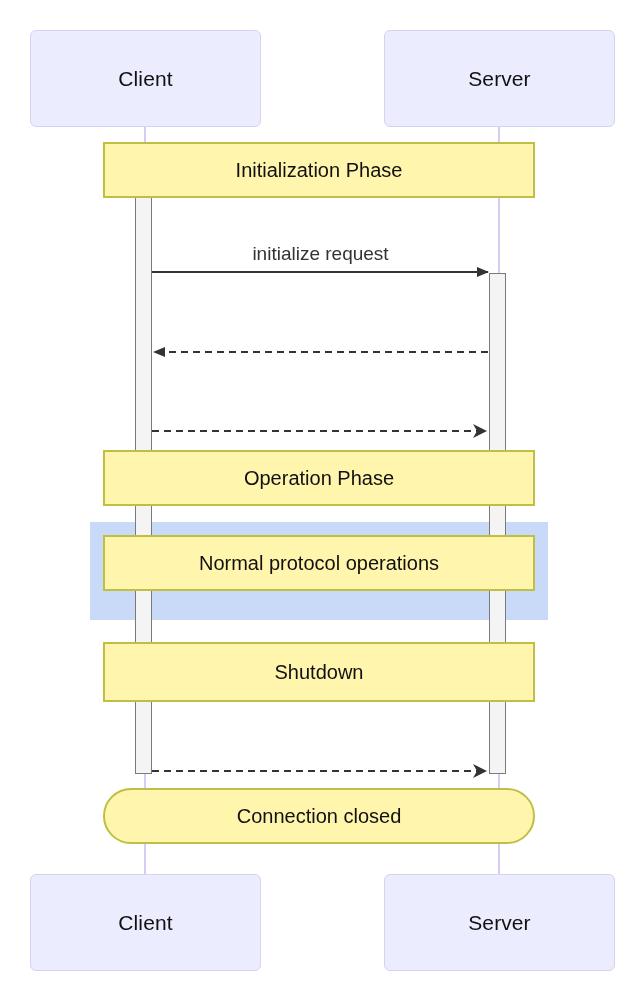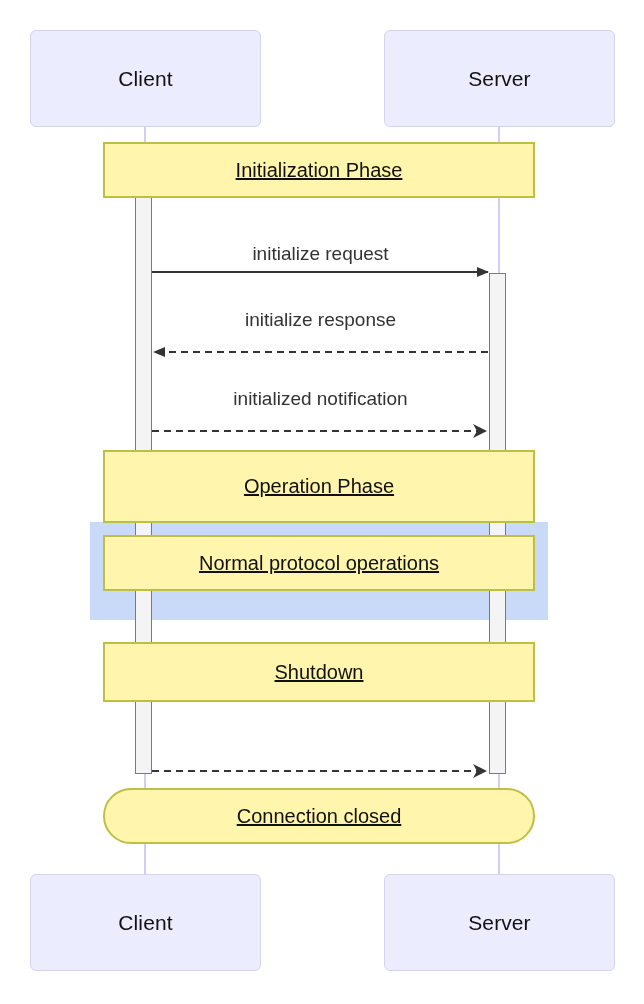--- a/index.html
+++ b/index.html
@@ -87,24 +87,23 @@
     background: #FFF5AD;
     border: 2px solid #BFBF45;
     display: flex;
     align-items: center;
     justify-content: center;
   }
   .phase-note-label {
     font-size: 20px;
     color: #111111;
     white-space: nowrap;
-    text-decoration: underline;
   }
   #note-initialization { top: 142px; height: 56px; }
-  #note-operation      { top: 450px; height: 73px; }
+  #note-operation      { top: 450px; height: 56px; }
   #note-normal-ops     { top: 535px; height: 56px; }
   #note-shutdown       { top: 642px; height: 60px; }
   #note-connection-closed { top: 788px; height: 56px; border-radius: 28px; }
 
   
   .message-label {
     position: absolute;
     font-size: 19px;
     color: #333333;
     white-space: nowrap;
@@ -193,23 +192,21 @@
   <div class="phase-note" id="note-shutdown">
     <span class="phase-note-label">Shutdown</span>
   </div>
 
   <div class="phase-note" id="note-connection-closed">
     <span class="phase-note-label">Connection closed</span>
   </div>
 
   <div class="message-label" id="label-initialize-request">initialize request</div>
 
-  <div class="message-label" id="label-initialize-response">initialize response</div>
-
-  <div class="message-label" id="label-initialized-notification">initialized notification</div>
+
 
 
   <div class="participant-box" id="participant-client-bot">
     <span class="participant-label">Client</span>
   </div>
 
   <div class="participant-box" id="participant-server-bot">
     <span class="participant-label">Server</span>
   </div>
 

